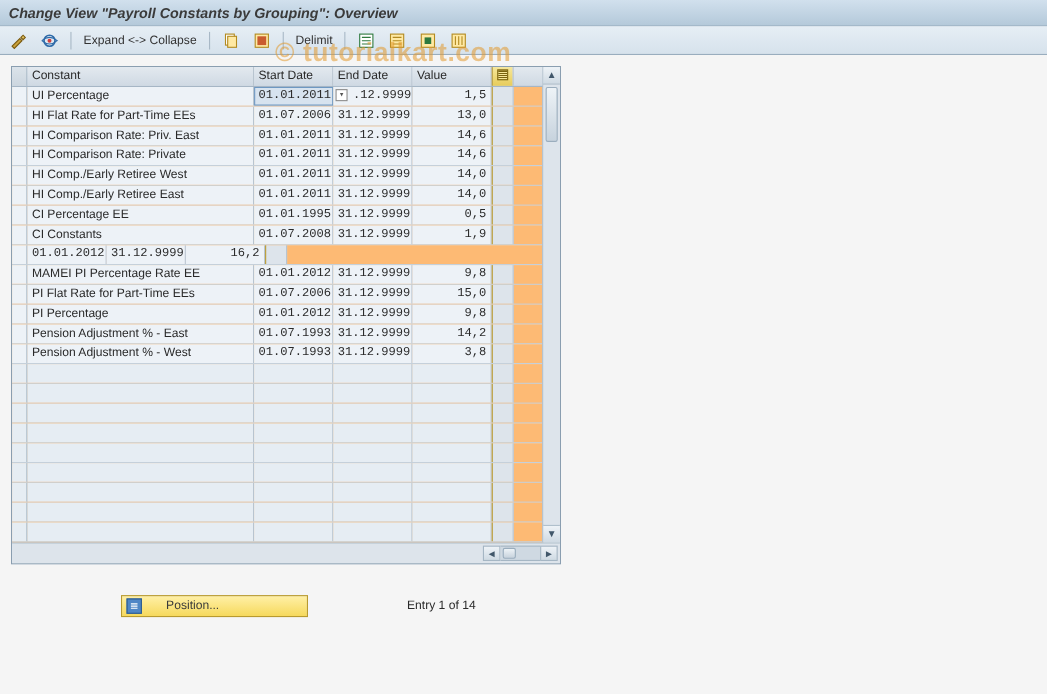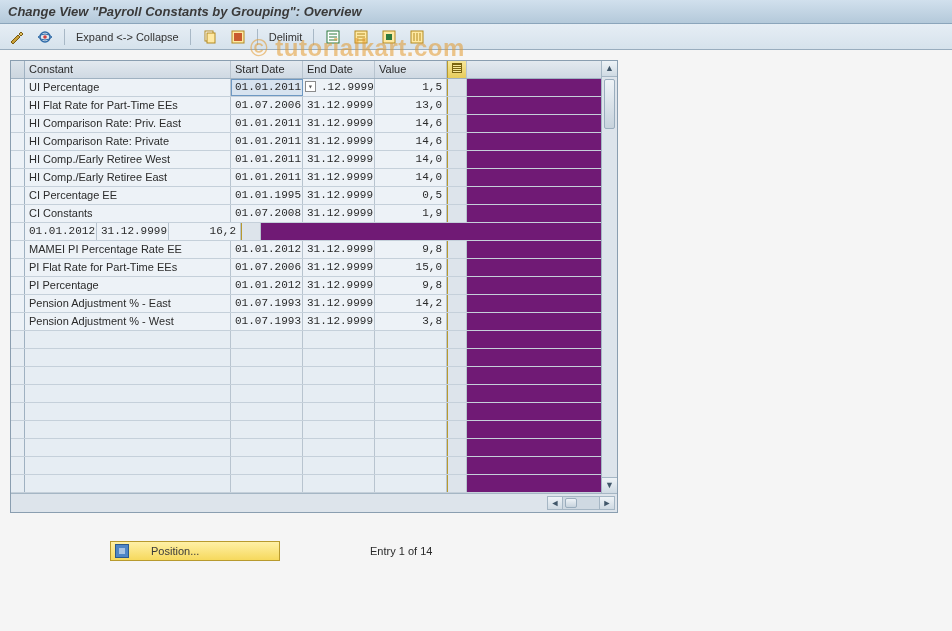--- a/index.html
+++ b/index.html
@@ -40,41 +40,41 @@
     .watermark {
       position: absolute;
       top: -16px; left: 250px;
       font-size: 24px;
       font-weight: bold;
       color: rgba(226,153,45,0.55);
       letter-spacing: .5px;
       pointer-events: none;
     }
     .grid {
-      width: 608px;
+      width: 500px;
       border: 1px solid #8a9eb0;
       background: #e9eef3;
       position: relative;
     }
     .grid-inner { display: flex; }
     .grid-table { flex: 1 1 auto; }
     .header-row, .row {
       display: flex;
       align-items: stretch;
       height: 18px;
     }
     .header-row { background: linear-gradient(#e3e9ef,#cfd9e3); border-bottom: 1px solid #9fb1c1; font-weight: normal; color: #2a2a2a; position: relative; }
     .cell, .hcell {
       border-right: 1px solid #b8c4cf;
       padding: 2px 4px;
       overflow: hidden; white-space: nowrap; text-overflow: clip;
       font-size: 11px;
     }
     .hcell { background: linear-gradient(#e3e9ef,#cfd9e3); }
-    .row { background: #701a75; border-bottom: 1px solid #c5d0da; }
+    .row { background: #fdba74; border-bottom: 1px solid #c5d0da; }
     .row .cell { background: #edf2f7; color: #2a2a2a; }
     .row .cell.date { font-family: Liberation Mono, monospace; font-size: 11px; background: #edf2f7; }
     .row .cell.value { text-align: right; font-family: "Courier New", monospace; }
     .col-gutter { width: 14px; min-width: 14px; border-right: 1px solid #9fb1c1; background: linear-gradient(#dbe3ea,#ccd6df); }
     .col-const { width: 206px; }
     .col-start { width: 72px; }
     .col-end { width: 72px; }
     .col-val { width: 72px; }
     .col-ctrl { width: 20px; text-align: center; background: linear-gradient(#f6e79a,#e7cc5b); border-left:1px solid #b89a2e; }
     .header-ctrl-icon { display:inline-block; width:10px; height:10px; border:1px solid #7a6410; background: repeating-linear-gradient(#7a6410,#7a6410 1px,#f6e79a 1px,#f6e79a 2px); }

